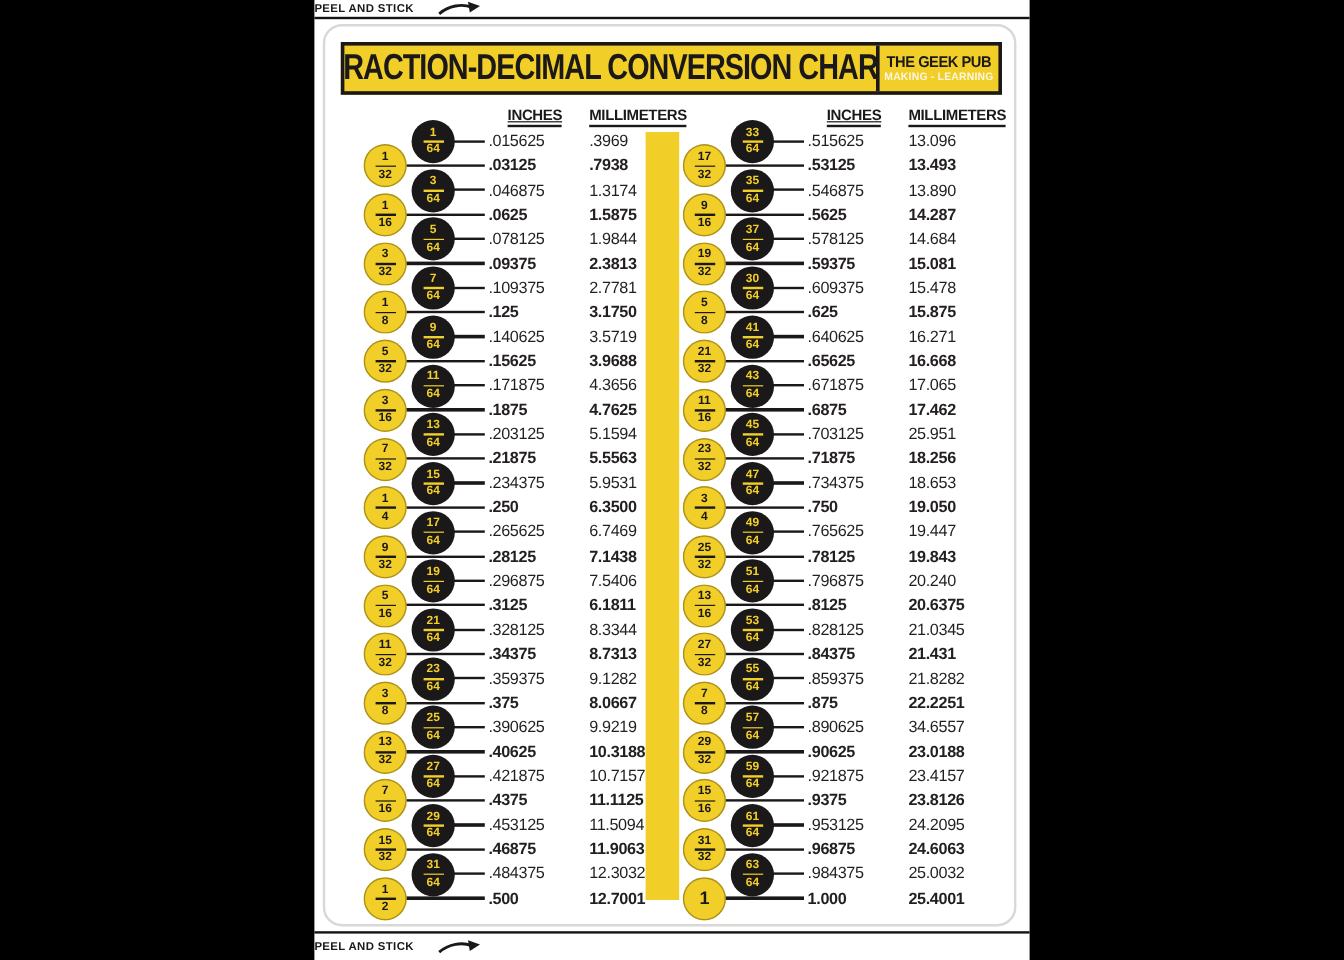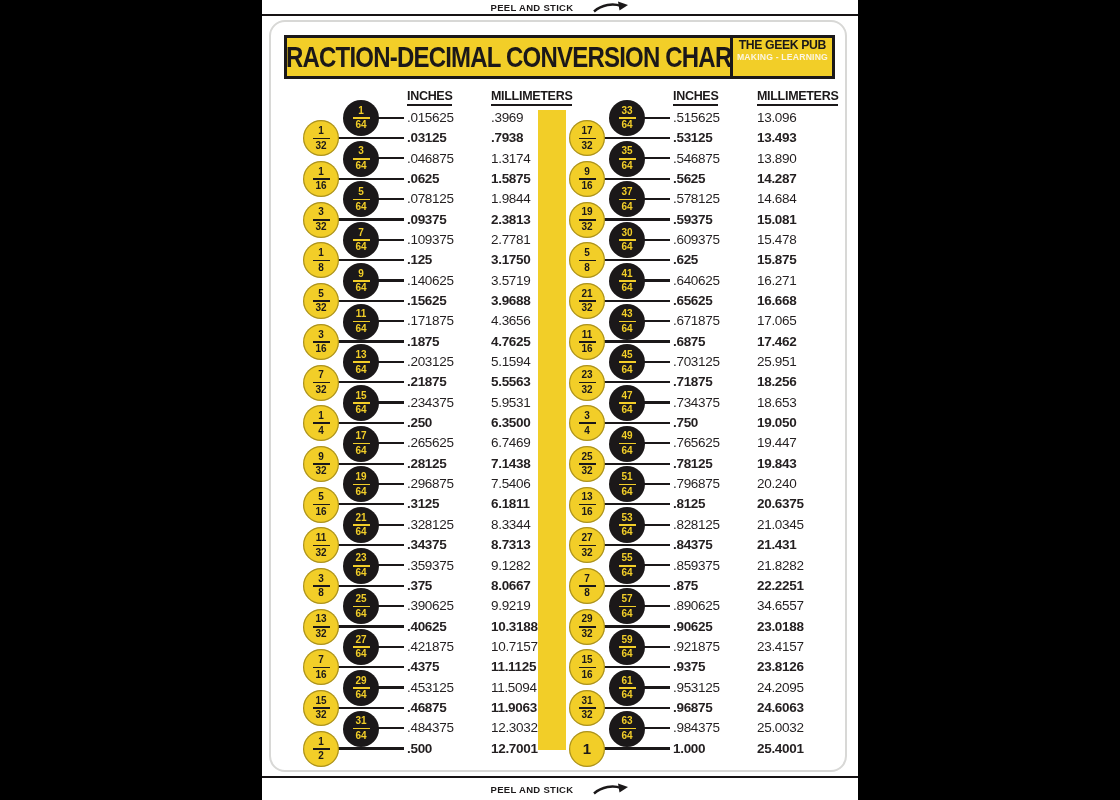--- a/index.html
+++ b/index.html
@@ -4,49 +4,49 @@
 <style>
   html,body{margin:0;padding:0;}
   body{
     width:1120px;height:800px;background:#000;position:relative;overflow:hidden;
     font-family:"Liberation Sans","DejaVu Sans",sans-serif;
     -webkit-font-smoothing:antialiased;
   }
   .band{position:absolute;left:262px;top:0;width:596px;height:800px;background:#ffffff;}
 
   
-  .strip{position:absolute;left:0;width:100%;display:flex;align-items:center;justify-content:center;gap:20px;
+  .strip{position:absolute;left:0;width:100%;display:flex;align-items:center;gap:20px;
     color:#1b1819;font-weight:800;font-size:9.5px;letter-spacing:0.3px;}
   .strip.top{top:0;height:14px;border-bottom:2.5px solid #161314;}
   .strip.bottom{top:776px;height:22px;border-top:2.5px solid #161314;}
   .swoosh{display:block;}
 
   
   .poster{position:absolute;left:7px;top:20px;width:578px;height:752px;background:#fff;
     border:2px solid #d8d8d6;border-radius:16px;box-sizing:border-box;}
 
   
   .titlebar{position:absolute;left:13px;top:13px;width:551px;height:44px;background:#f2ce28;
     border:3px solid #1b1819;box-sizing:border-box;display:flex;}
   .title-sec{flex:1;display:flex;align-items:center;justify-content:center;overflow:hidden;}
   .title-text{font-size:30px;font-weight:800;color:#1b1819;letter-spacing:-1px;transform:scaleX(0.8);white-space:nowrap;}
-  .brand{width:99px;border-left:3px solid #1b1819;display:flex;flex-direction:column;align-items:center;line-height:1;}
+  .brand{width:99px;border-left:3px solid #1b1819;display:flex;flex-direction:column;align-items:center;justify-content:center;line-height:1;}
   .brand-name{font-size:13px;font-weight:800;color:#1b1819;letter-spacing:-0.4px;transform:scaleX(0.94);white-space:nowrap;}
   .brand-tag{font-size:9px;font-weight:800;color:#fcf6e2;letter-spacing:0.2px;margin-top:2px;transform:scaleX(0.96);white-space:nowrap;}
 
   
   .stripe{position:absolute;left:267px;top:88px;width:28px;height:640px;background:#f2ce28;}
 
   
   .col{position:absolute;top:0;width:290px;height:745px;}
   .col0{left:0;}
   .col1{left:266px;}
   .header{position:absolute;top:67px;font-size:12.5px;font-weight:800;color:#1b1819;letter-spacing:-0.3px;
     border-bottom:2px solid #1b1819;padding-bottom:1px;white-space:nowrap;}
-  .h-in{left:136px;}
+  .h-in{left:152px;text-decoration:underline;}
   .h-mm{left:220px;}
 
   
   .row{position:absolute;left:0;width:290px;height:20.35px;top:calc(85.8px + var(--i) * 20.35px);}
   .connector{position:absolute;top:8.8px;height:2.2px;background:#1b1819;z-index:1;}
   .row.yellow .connector{left:50px;width:83px;}
   .row.dark .connector{left:90px;width:43px;}
   .circle{position:absolute;top:-7.8px;width:36px;height:36px;border-radius:50%;z-index:2;
     display:flex;flex-direction:column;align-items:center;justify-content:center;line-height:1;}
   .row.yellow .circle{left:32px;background:#f2ce28;color:#1b1819;box-shadow:inset 0 0 0 1.2px rgba(40,34,8,0.35);}

